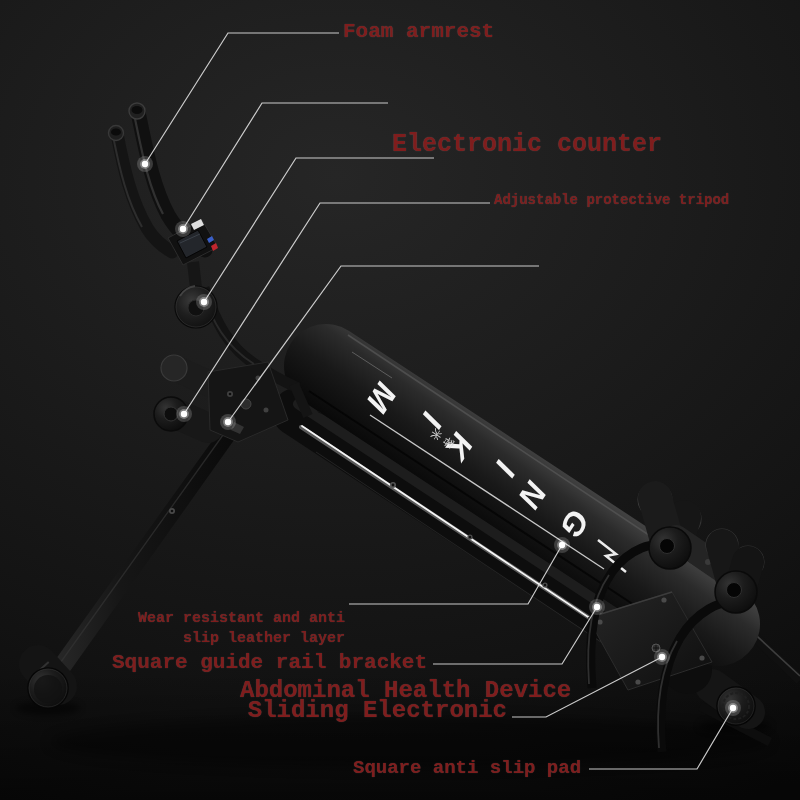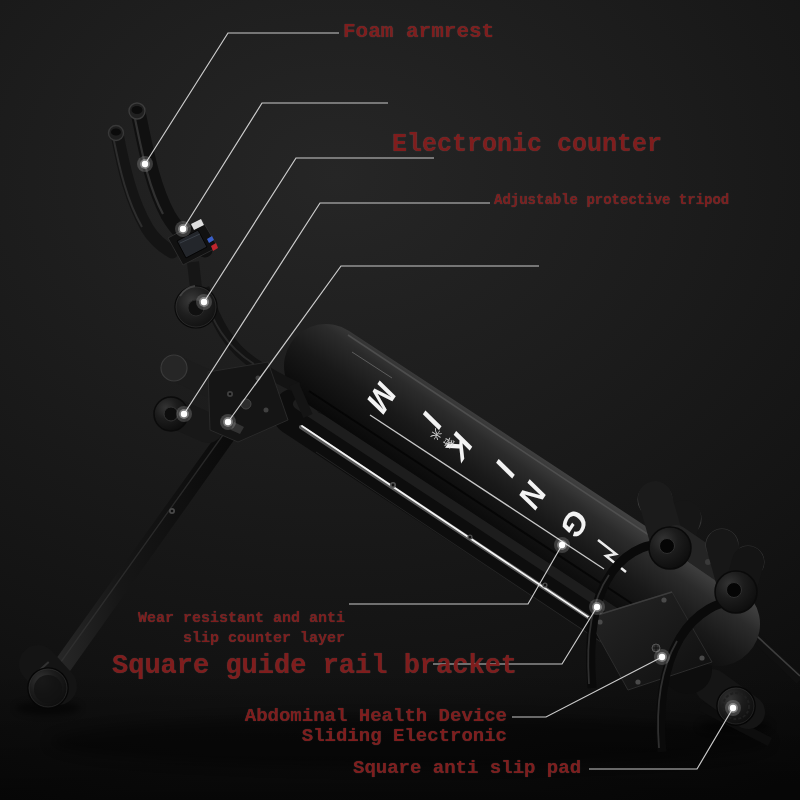--- a/index.html
+++ b/index.html
@@ -16,22 +16,22 @@
     position:absolute;z-index:3;color:#7f1d1d;font-weight:700;
     white-space:nowrap;letter-spacing:0px;text-shadow:0 0 1px rgba(255,255,255,0.25);
   }
   .label .ln{display:block;}
   .lab-foam{left:343px;top:20px;font-size:21px;}
   .lab-counter{left:392px;top:90px;font-size:25px;margin-top:40px;}
   .lab-balanced{left:438px;top:145px;font-size:21px;}
   .lab-tripod{left:494px;top:192px;font-size:14px;}
   .lab-brackets{left:543px;top:256px;font-size:17px;}
   .lab-wear{left:137px;top:577px;width:208px;font-size:15px;line-height:20px;text-align:right;margin-top:32px;}
-  .lab-rail{left:112px;top:651px;font-size:27px;}
-  .lab-sliding{left:240px;top:706px;width:267px;font-size:19px;line-height:20px;text-align:right;}
+  .lab-rail{left:112px;top:651px;font-size:21px;}
+  .lab-sliding{left:240px;top:681px;width:267px;font-size:24px;line-height:20px;text-align:right;}
   .lab-rubber{left:353px;top:757px;font-size:19px;}
 </style>
 </head>
 <body>
 
 <div class="stage">
   <div class="floor-fade"></div>
 
   <svg class="machine-svg" width="800" height="800" viewBox="0 0 800 800">
     <defs>
@@ -274,21 +274,21 @@
           <circle cx="733" cy="708" r="3.2" fill="#fff"></circle>
         </g>
     </g>
   </svg>
 
   <div class="label lab-foam">Foam armrest</div>
   <div class="label lab-counter">Electronic counter</div>
   <div class="label lab-tripod">Adjustable protective tripod</div>
   <div class="label lab-wear">
     <span class="ln">Wear resistant and anti</span>
-    <span class="ln">slip counter layer</span>
+    <span class="ln">slip leather layer</span>
   </div>
   <div class="label lab-rail">Square guide rail bracket</div>
   <div class="label lab-sliding">
     <span class="ln">Abdominal Health Device</span>
     <span class="ln">Sliding Electronic</span>
   </div>
   <div class="label lab-rubber">Square anti slip pad</div>
 </div>
 
 </body></html>

